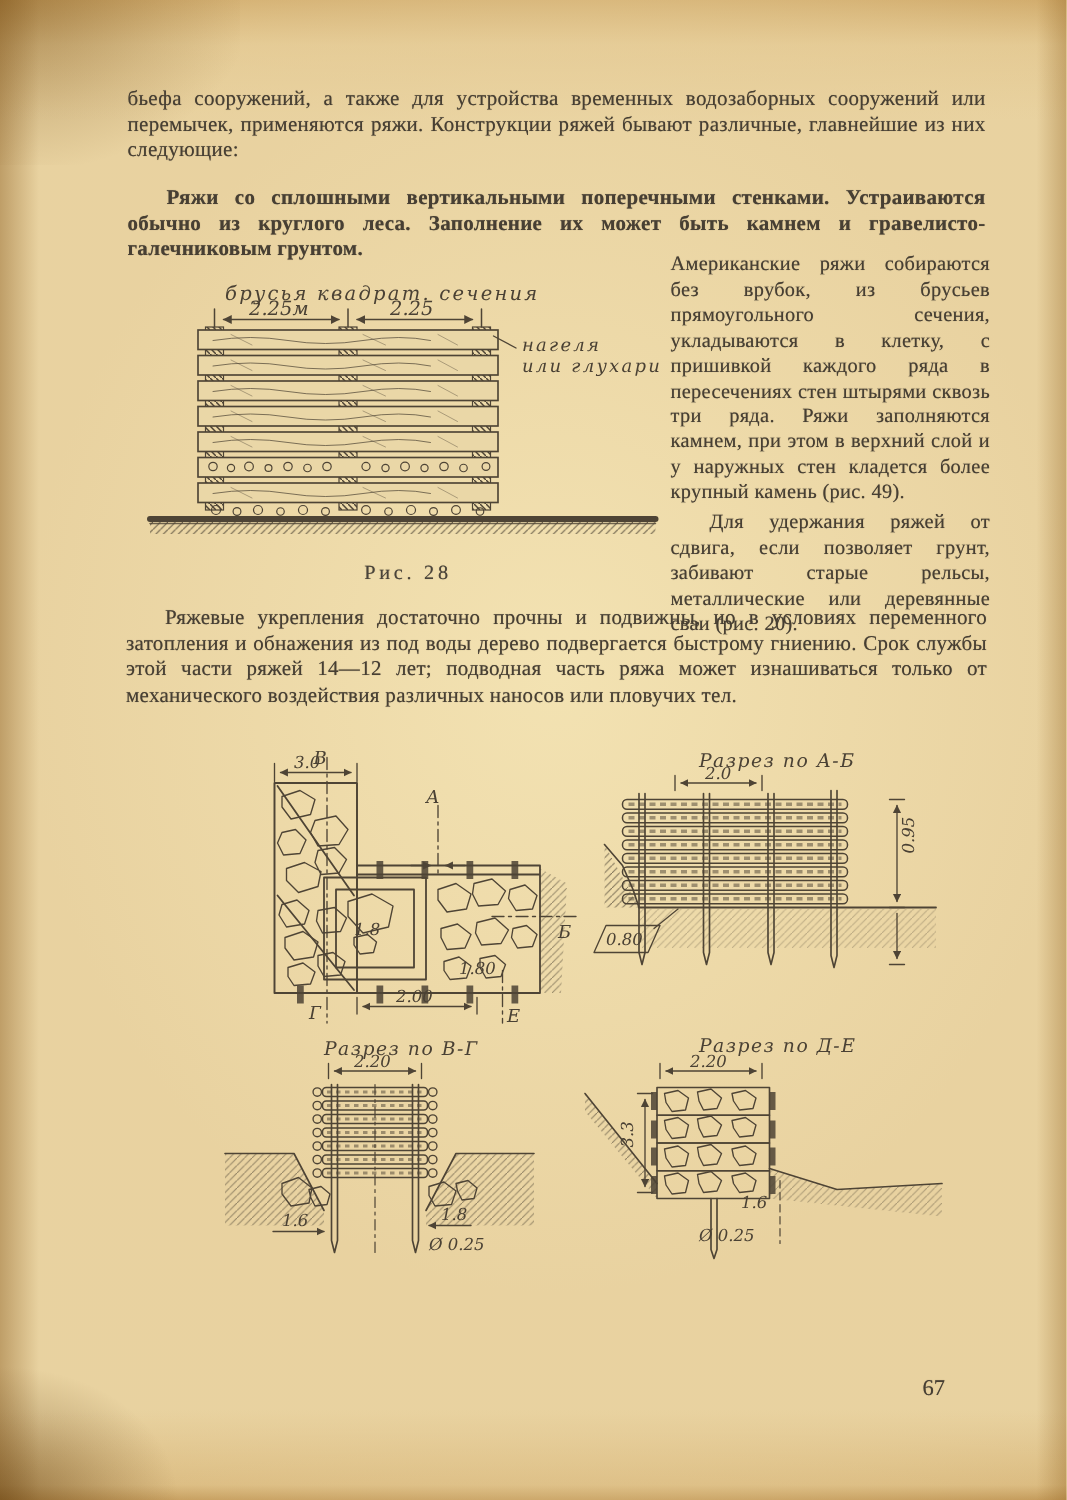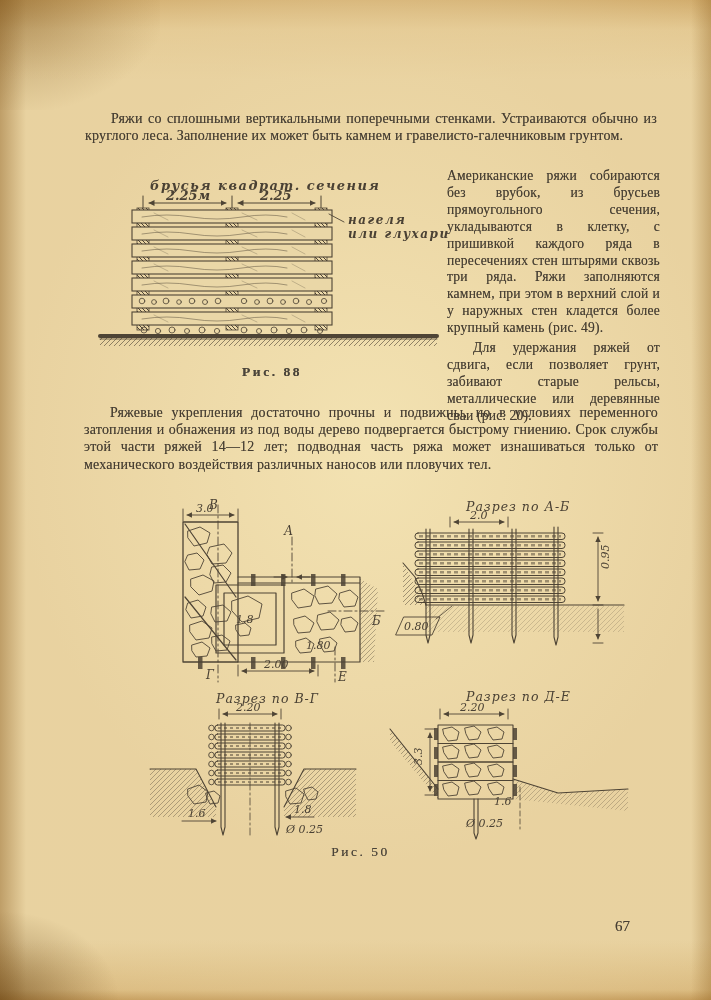--- a/index.html
+++ b/index.html
@@ -43,23 +43,24 @@
 </style>
 </head>
 <body>
 
 <div class="page">
   <div class="edgeL"></div>
   <div class="edgeR"></div>
   <div class="cornerTL"></div>
   <div class="cornerBL"></div>
 
-  <div class="para ind" style="left:85px;top:110px;width:572px;">Ряжи со сплошными вертикальными поперечными стенками. Устраиваются обычно из круглого леса. Заполнение их может быть камнем и гравелисто-галечниковым грунтом.</div>
-
-  <div class="fig" style="left:92px;top:178px;width:360px;font-weight:bold;">
+  <div class="para" style="left:85px;top:58px;width:572px;">бьефа сооружений, а также для устройства временных водозаборных сооружений или перемычек, применяются ряжи. Конструкции ряжей бывают различные, главнейшие из них следующие:</div>
+  <div class="para ind" style="left:85px;top:124px;width:572px;font-weight:bold;">Ряжи со сплошными вертикальными поперечными стенками. Устраиваются обычно из круглого леса. Заполнение их может быть камнем и гравелисто-галечниковым грунтом.</div>
+
+  <div class="fig" style="left:92px;top:188px;width:360px;">
     <svg width="360" height="172" viewBox="0 0 360 172">
       <defs>
         <pattern id="h1" width="5" height="5" patternUnits="userSpaceOnUse">
           <path d="M0 5L5 0" stroke="#4e4435" stroke-width="0.7"></path>
         </pattern>
         <pattern id="h2" width="4" height="4" patternUnits="userSpaceOnUse">
           <path d="M0 0L4 4" stroke="#4e4435" stroke-width="1"></path>
         </pattern>
         <marker id="ar" markerWidth="8" markerHeight="8" refX="5.5" refY="3" orient="auto-start-reverse">
           <path d="M0 0L6 3L0 6z" fill="#4e4435"></path>
@@ -128,21 +129,21 @@
       <path d="M237 36L252 44" class="ink" stroke-width=".9"></path>
       <text class="hw" x="256" y="46" font-size="12" letter-spacing="1.5">нагеля</text>
       <text class="hw" x="256" y="60" font-size="12" letter-spacing="1.5">или глухари</text>
 
       <g>
         <path d="M8 158H345" class="ink" stroke-width="4"></path>
         <path d="M8 161H345" class="ink" stroke-width="1" opacity=".8"></path>
         <rect x="8" y="160" width="337" height="8" fill="url(#h1)" opacity=".85"></rect>
       </g>
     </svg>
-    <div class="figcap" style="width:360px;margin-top:14px;">Рис. 88</div>
+    <div class="figcap" style="width:360px;margin-top:14px;">Рис. 28</div>
   </div>
 
   <div class="para col" style="left:447px;top:168px;width:213px;">Американские ряжи собираются без врубок, из брусьев прямоугольного сечения, укладываются в клетку, с пришивкой каждого ряда в пересечениях стен штырями сквозь три ряда. Ряжи заполняются камнем, при этом в верхний слой и у наружных стен кладется более крупный камень (рис. 49).</div>
   <div class="para col ind" style="left:447px;top:340px;width:213px;">Для удержания ряжей от сдвига, если позволяет грунт, забивают старые рельсы, металлические или деревянные сваи (рис. 20).</div>
 
   <div class="para ind" style="left:84px;top:404px;width:574px;">Ряжевые укрепления достаточно прочны и подвижны, но в условиях переменного затопления и обнажения из под воды дерево подвергается быстрому гниению. Срок службы этой части ряжей 14—12 лет; подводная часть ряжа может изнашиваться только от механического воздействия различных наносов или пловучих тел.</div>
 
   <div class="fig" style="left:88px;top:497px;width:545px;">
     <svg width="545" height="345" viewBox="0 0 545 345">
       <defs>
@@ -316,18 +317,17 @@
         <path d="M386 302V336M390 302V336M386 336L388 342L390 336" class="ink" stroke-width="1.1"></path>
 
         <path d="M337 232H347M337 298H347" class="ink" stroke-width=".9"></path>
         <path d="M342 236V294" class="ink" stroke-width=".9" marker-start="url(#ar2)" marker-end="url(#ar2)"></path>
         <text class="hw" font-size="11" transform="rotate(-90 334 268)" x="334" y="268">3.3</text>
         <path d="M432 290V332" class="ink" stroke-width=".8" stroke-dasharray="5 3"></path>
         <text class="hw" x="406" y="308" font-size="11">1.6</text>
         <text class="hw" x="378" y="330" font-size="11">Ø 0.25</text>
       </g>
     </svg>
-    <div class="figcap" style="width:545px;margin-top:2px;">Рис. 50</div>
   </div>
 
 
   <div class="pagenum" style="left:595px;top:918px;width:55px;text-align:center;">67</div>
 </div>
 
 </body></html>

